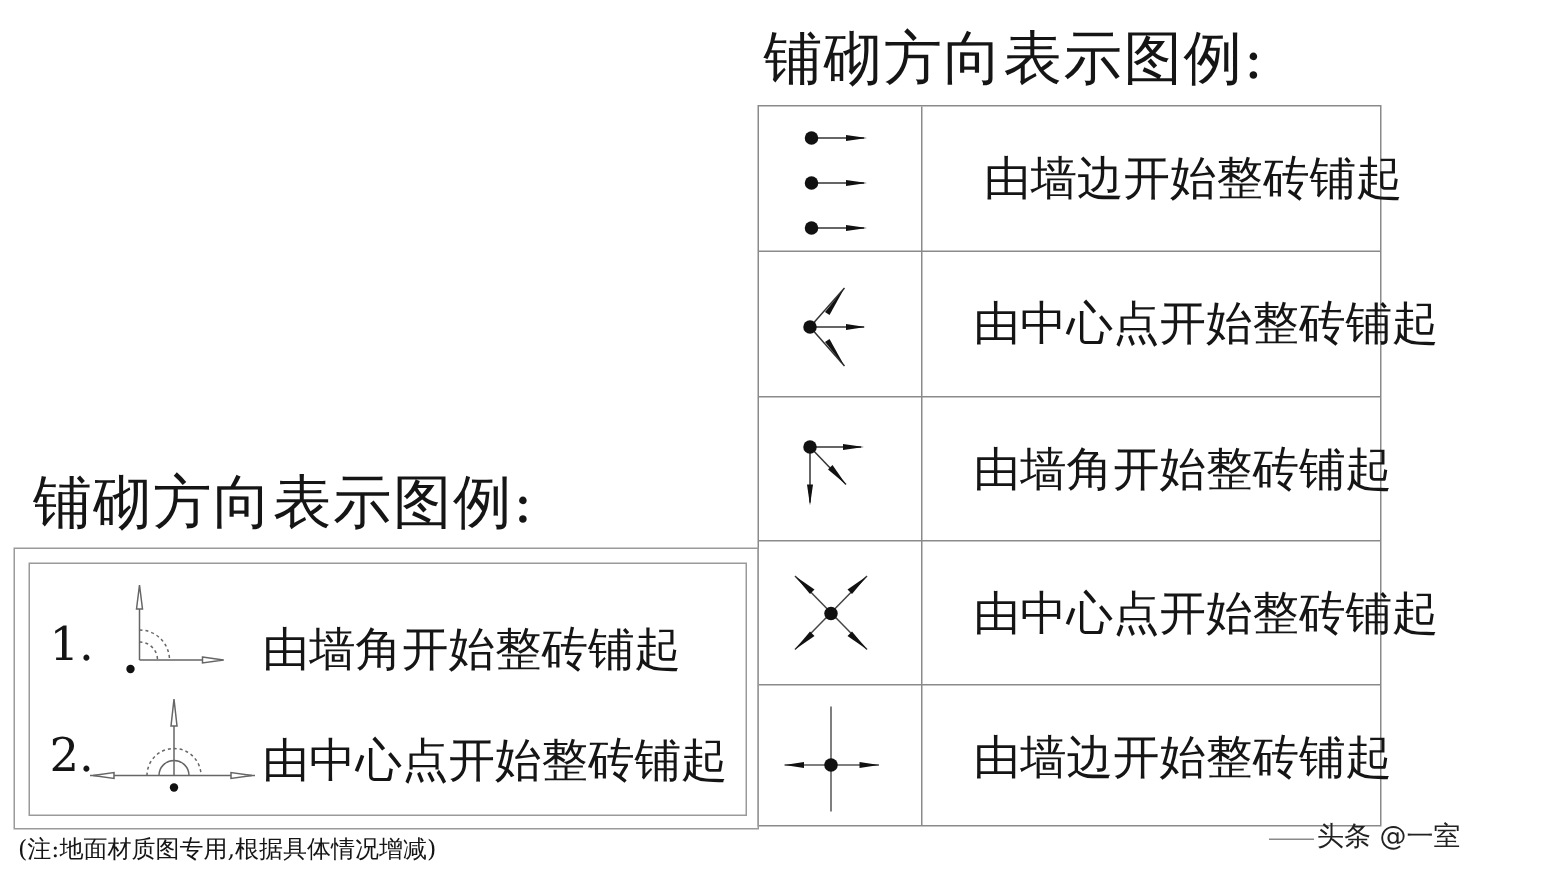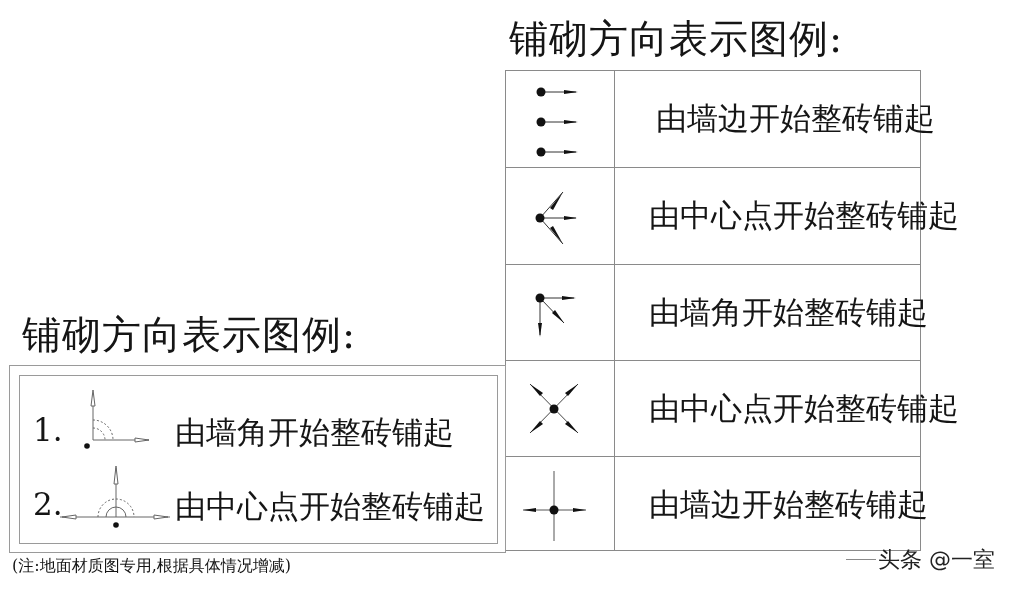--- a/index.html
+++ b/index.html
@@ -18,21 +18,21 @@
                   display: flex; align-items: center; font-size: 31px; white-space: nowrap; color: #151515; }
     .outer-box { position: absolute; left: 9px; top: 365px; width: 497px; height: 188px;
                  border: 1px solid #9a9a9a; box-sizing: border-box; }
     .inner-box { position: absolute; left: 19px; top: 375px; width: 479px; height: 169px;
                  border: 1px solid #9a9a9a; box-sizing: border-box; }
     .left-item { position: absolute; left: 0; width: 100%; height: 80px; }
     .num { position: absolute; left: 13px; font-size: 31px; color: #151515; }
     .left-label { position: absolute; left: 155px; font-size: 31px; white-space: nowrap; color: #151515; }
     .note { position: absolute; left: 12px; top: 556px; font-size: 16px; white-space: nowrap; color: #151515; }
     .watermark { position: absolute; left: 878px; top: 545px; font-family: "DejaVu Sans", sans-serif;
-                 font-size: 22px; color: #222; white-space: nowrap; }
+                 font-size: 18px; color: #222; white-space: nowrap; }
     .wm-line { position: absolute; left: 846px; top: 559px; width: 30px; border-top: 1px solid #8a8a8a; }
   </style>
 </head>
 <body>
 
 <div class="abs title" style="left:509px; top:12px;">铺砌方向表示图例:</div>
 
 <div class="legend-table">
   <div class="col-divider"></div>
 

